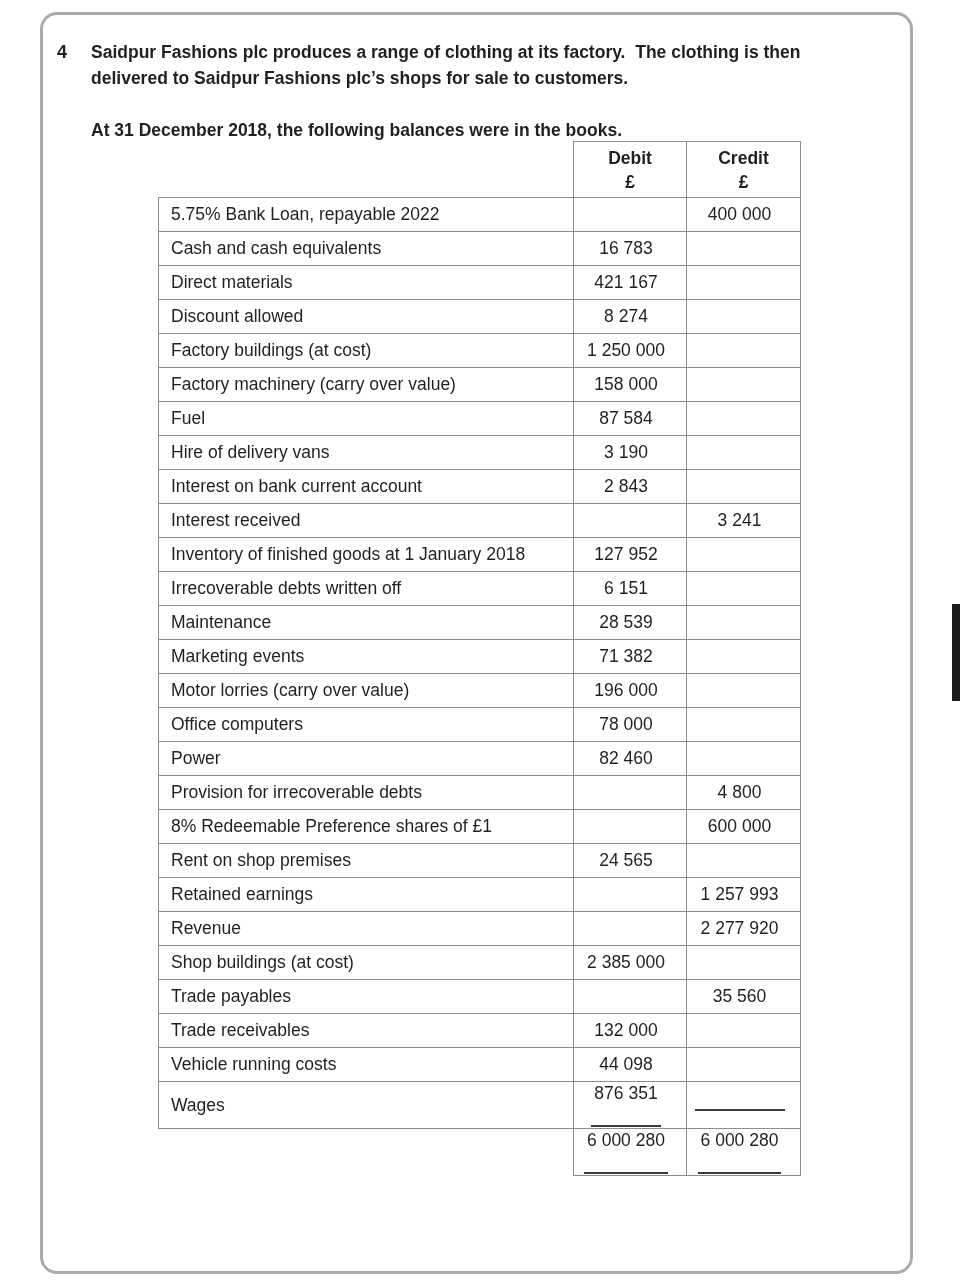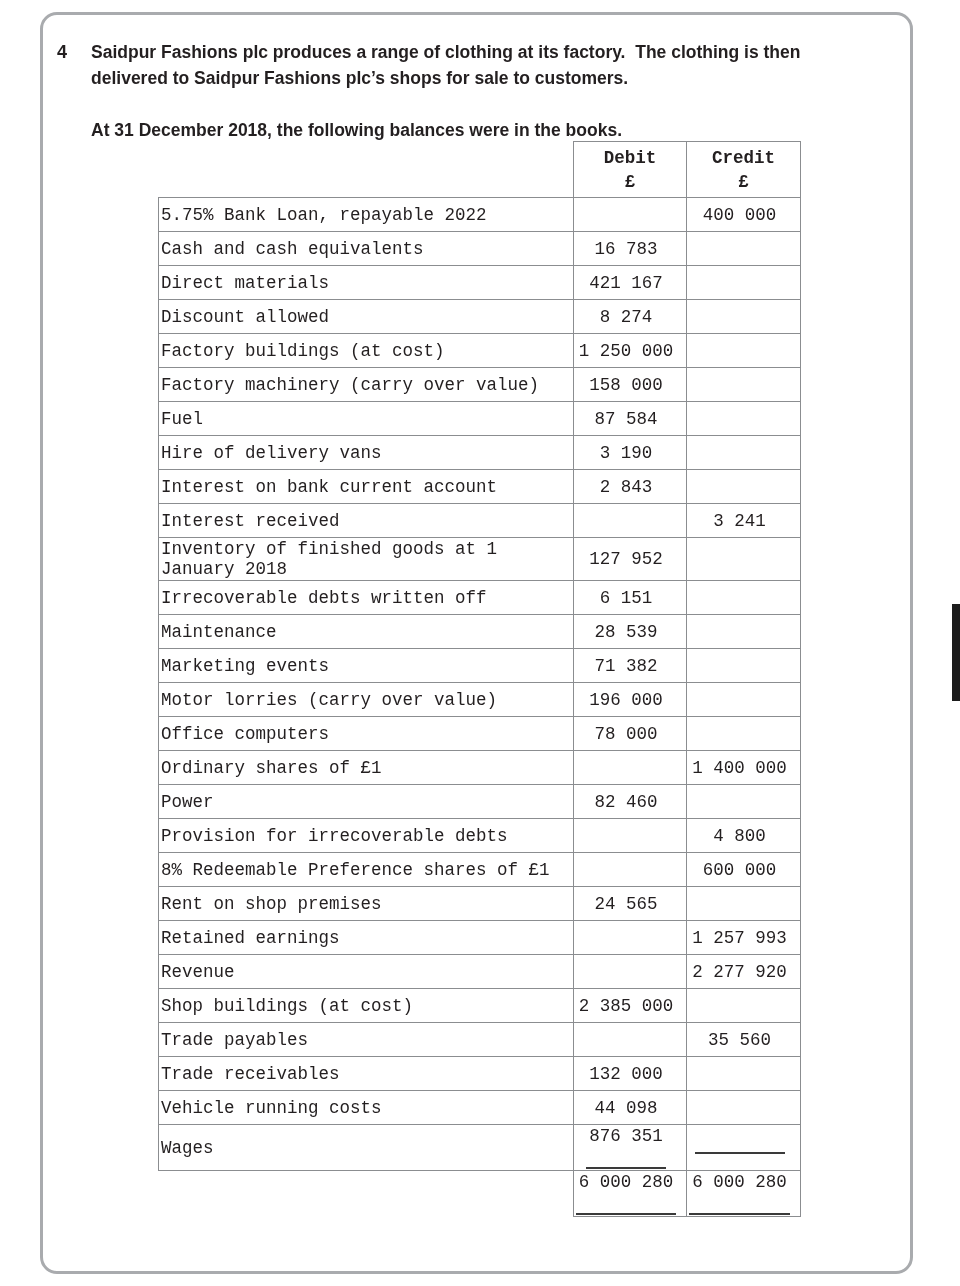--- a/index.html
+++ b/index.html
@@ -22,42 +22,42 @@
     width:34px; flex:0 0 34px;
     font-size:18px; font-weight:bold; line-height:26px;
   }
   .qtext { width:724px;font-weight:bold; }
   .para {
     margin:0 0 26px 0;
     font-size:17.5px; line-height:26px;
     white-space:pre-wrap;
   }
   
-  .tbwrap { position:absolute; left:115px; top:126px;font-family:Liberation Mono, monospace; }
+  .tbwrap { position:absolute; left:115px; top:126px; }
   table.tb {
     border-collapse:collapse; table-layout:fixed;
     width:642px;
     font-size:17.5px;
   }
   table.tb col.c-name   { width:415px; }
   table.tb col.c-debit  { width:113px; }
   table.tb col.c-credit { width:114px; }
   table.tb th, table.tb td {
     border:1.5px solid #8b8d90;
     box-sizing:border-box;
     font-weight:normal;
     vertical-align:middle;
   }
   table.tb .noborder { border:none; background:transparent; }
   table.tb thead th {
     height:56px; text-align:center;
     font-weight:bold; line-height:24px;
   }
   table.tb tbody td { height:34px; }
-  table.tb td.name { text-align:left; padding-left:2px; }
+  table.tb td.name { text-align:left; padding-left:12px; }
   table.tb td.num  { text-align:center; padding-right:9px; }
   table.tb tfoot td { height:37px; }
   .uline {
     display:inline-block;
     border-bottom:2.5px solid #3a3a3a;
     padding:0 3px 21px 3px;
   }
   .blank { width:90px; height:15px; padding:0; }
   .edgebar {
     position:absolute; left:952px; top:604px;
@@ -174,25 +174,20 @@
     <td class="name">Motor lorries (carry over value)</td>
     <td class="num"><span>196 000</span></td>
     <td class="num"><span></span></td>
   </tr>
           <tr>
     <td class="name">Office computers</td>
     <td class="num"><span>78 000</span></td>
     <td class="num"><span></span></td>
   </tr>
           <tr>
-    <td class="name">Ordinary shares of £1</td>
-    <td class="num"><span></span></td>
-    <td class="num"><span>1 400 000</span></td>
-  </tr>
-          <tr>
     <td class="name">Power</td>
     <td class="num"><span>82 460</span></td>
     <td class="num"><span></span></td>
   </tr>
           <tr>
     <td class="name">Provision for irrecoverable debts</td>
     <td class="num"><span></span></td>
     <td class="num"><span>4 800</span></td>
   </tr>
           <tr>

